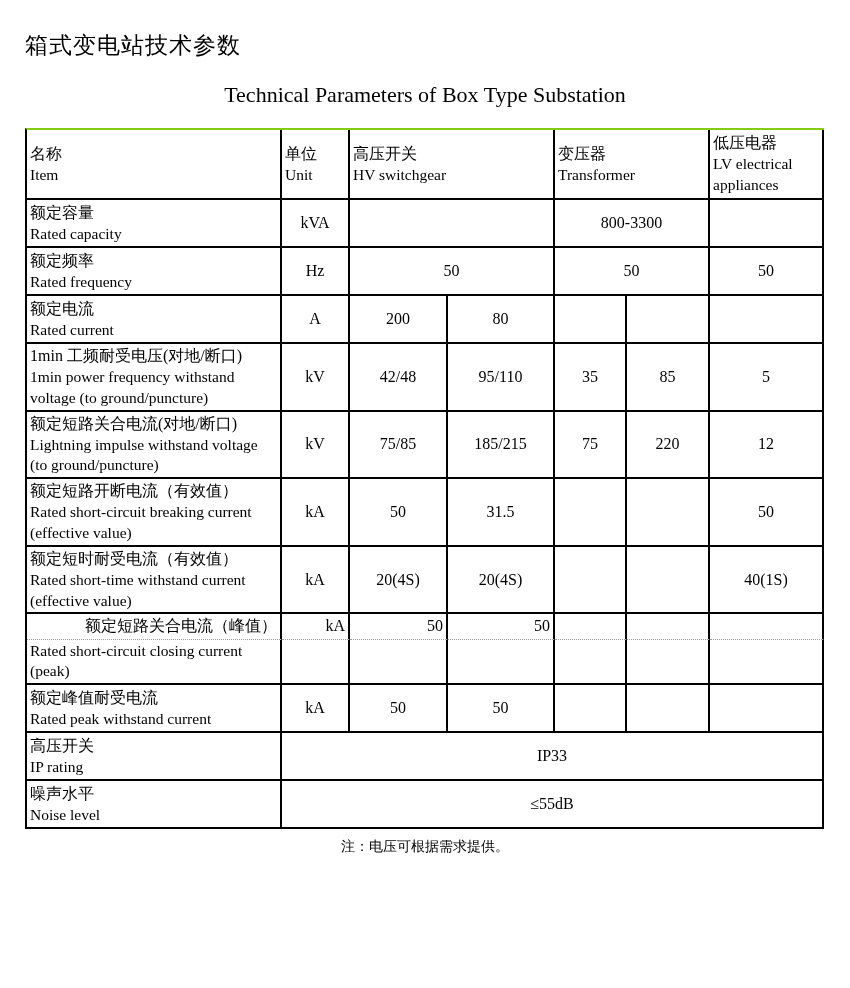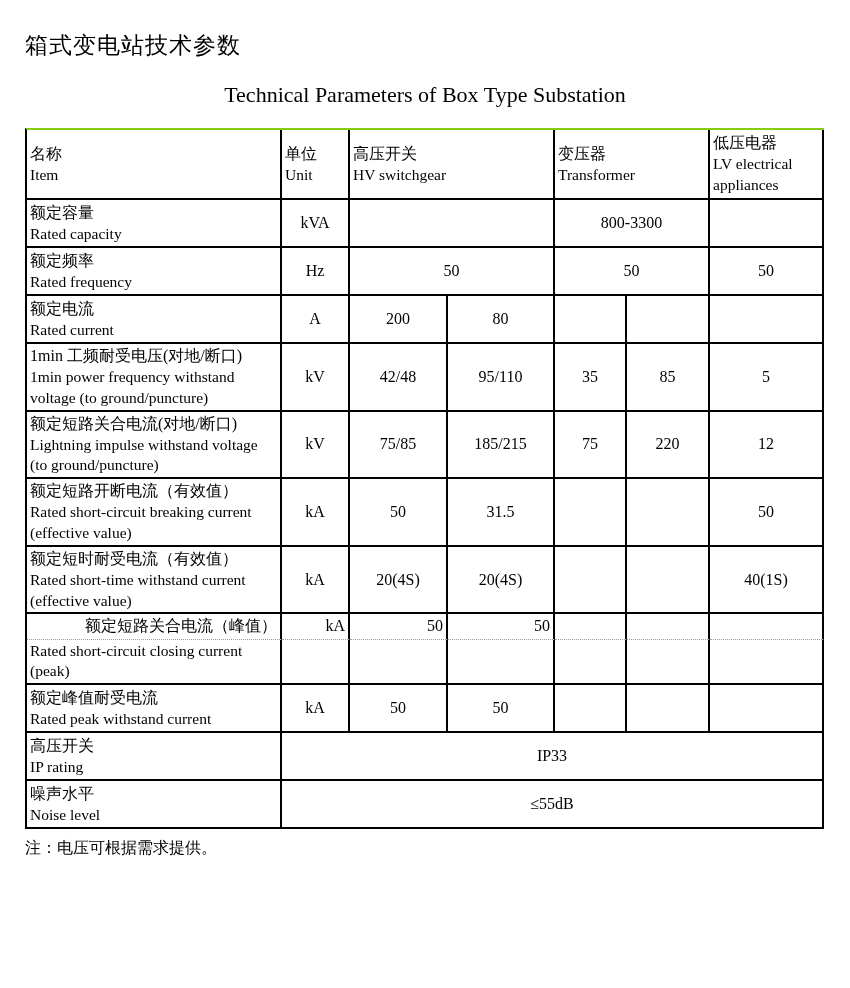--- a/index.html
+++ b/index.html
@@ -57,22 +57,22 @@
   td.data  { text-align: center; font-size: 16px; height: 48px; }
 
   .zh { font-size: 16px;   line-height: 1.38; }
   .en { font-size: 15.5px; line-height: 1.34; }
 
   tr.row-compact td { height: 22px; border-bottom: 1px dotted #9a9a9a; text-align: right; }
   tr.row-continuation td { height: 38px; }
 
   .footnote {
     margin: 9px 0 0 0;
-    font-size: 16px;
-    text-align: left;
+    font-size: 14px;
+    text-align: center;
   }
 </style>
 </head>
 <body>
 
 <div class="page">
 
   <h1 class="title-zh">箱式变电站技术参数</h1>
   <h2 class="title-en">Technical Parameters of Box Type Substation</h2>
 

